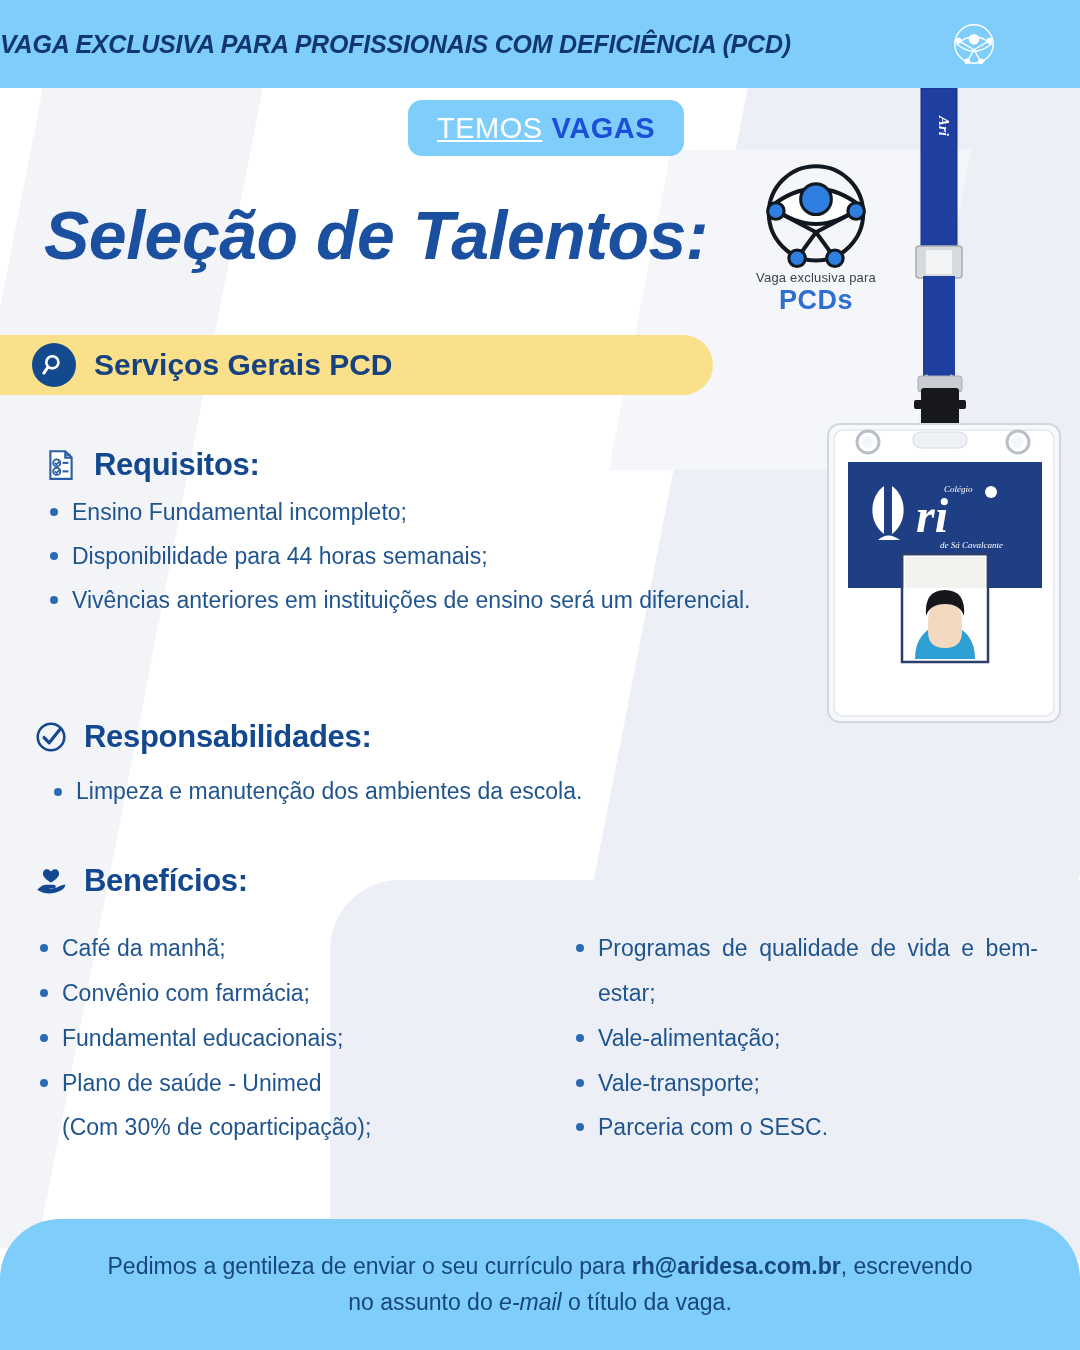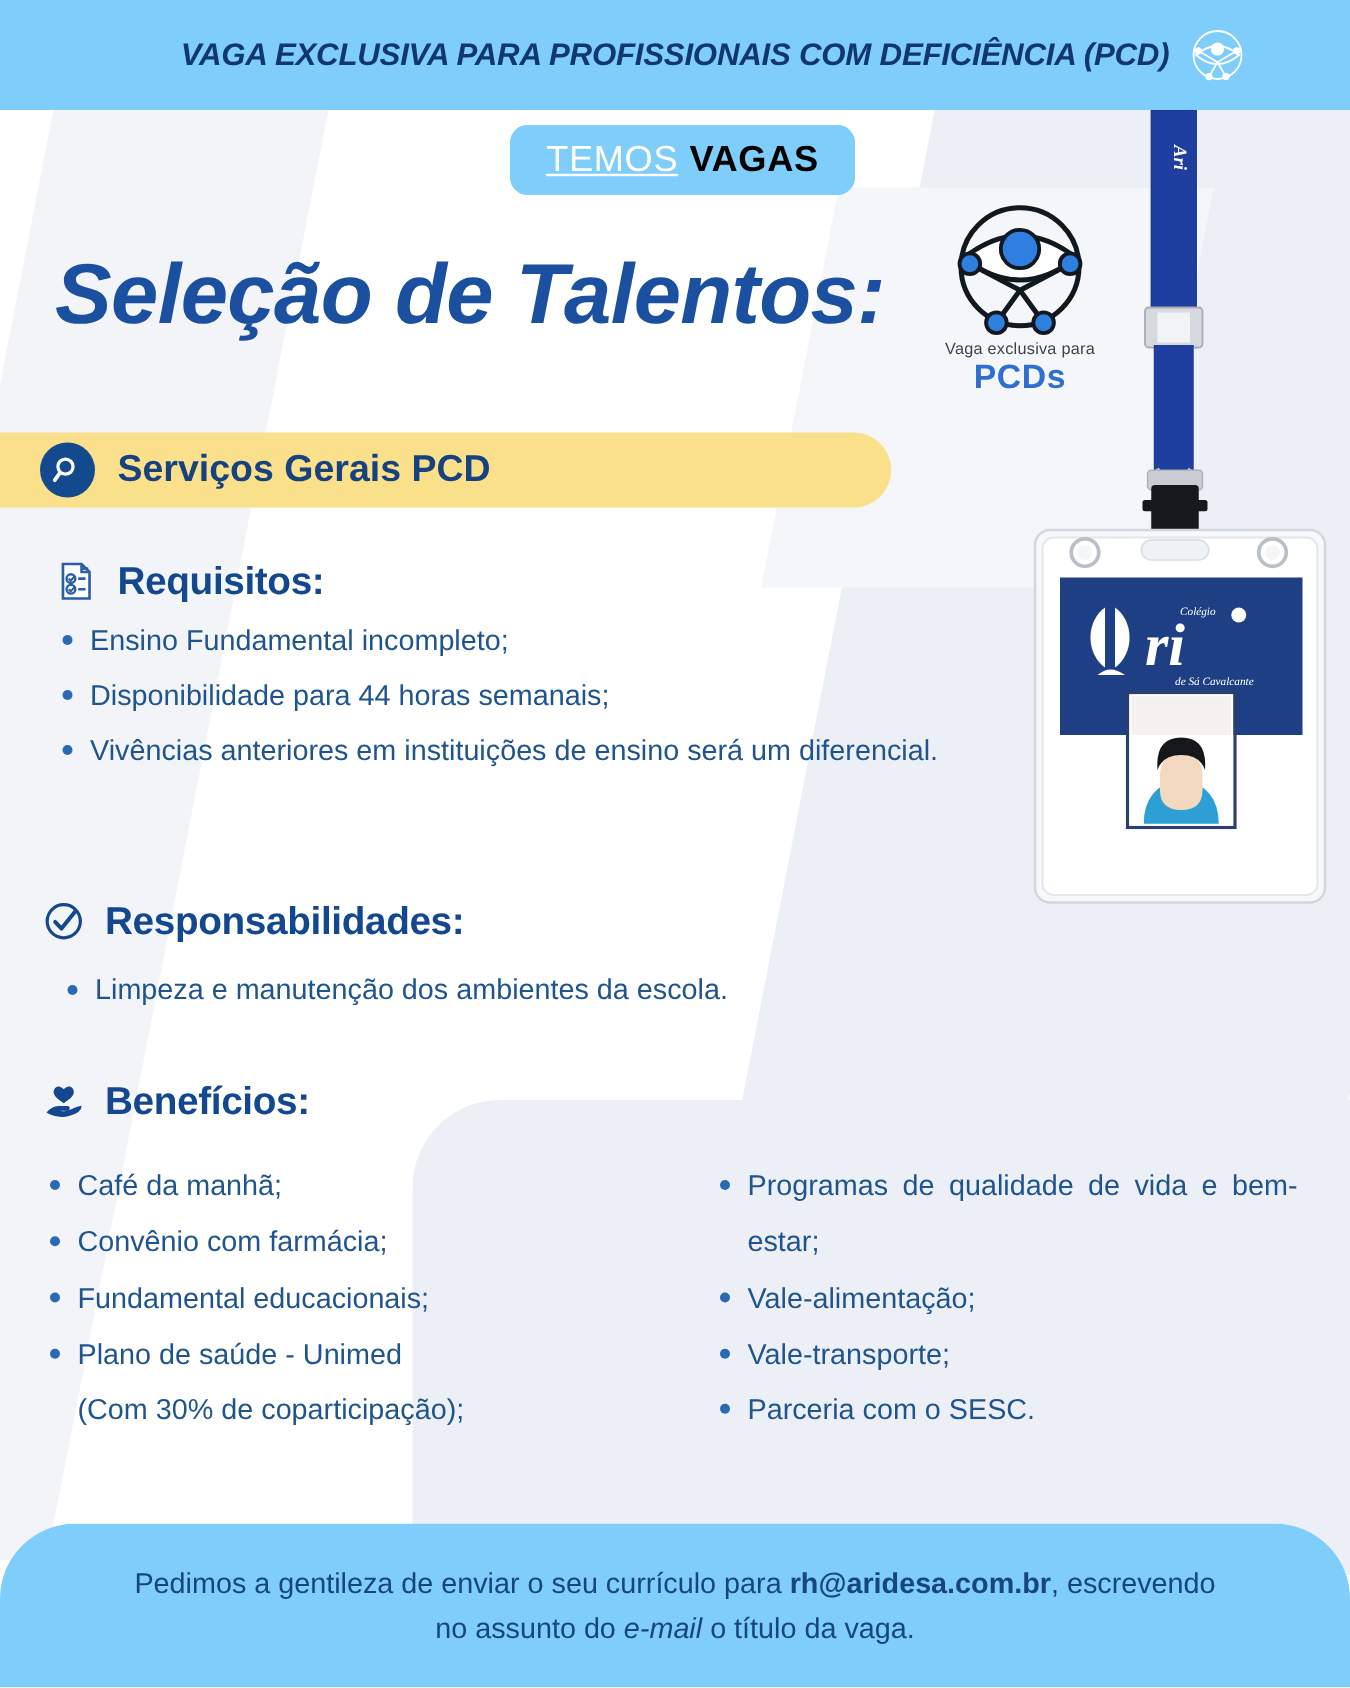--- a/index.html
+++ b/index.html
@@ -62,21 +62,21 @@
     background:#f4f6fa;
     transform:skewX(-11deg);
   }
 
   
   .topbar {
     position:absolute; left:0; top:0;
     width:1080px; height:88px;
     background:var(--sky, #7ecdfb);
     z-index:5;
-    display:flex; align-items:center; justify-content:center;
+    display:flex; align-items:center; justify-content:flex-start;
   }
   .topbar-title {
     font-size:25px; font-weight:bold; font-style:italic;
     color:#12376e; letter-spacing:-0.2px;
     white-space:nowrap;
   }
   .topbar-logo {
     position:absolute; right:82px; top:20px;
     width:48px; height:48px;
   }
@@ -85,34 +85,34 @@
   .pill {
     position:absolute; left:408px; top:100px;
     width:276px; height:56px;
     background:#7ecdfb;
     border-radius:14px;
     z-index:6;
     display:flex; align-items:center; justify-content:center;
     gap:9px;
   }
   .pill .light { color:#ffffff; font-size:29px; font-weight:300; letter-spacing:0.5px;text-decoration:underline; }
-  .pill .bold  { color:#000000; font-size:29px; font-weight:bold; letter-spacing:0.5px; }
+  .pill .bold  { color:#1d4ed8; font-size:29px; font-weight:bold; letter-spacing:0.5px; }
 
   
   .headline {
     position:absolute; left:44px; top:196px;
     z-index:6;
     font-size:68px; font-weight:bold; font-style:italic;
     color:#1b4fa0;
     letter-spacing:-0.5px;
   }
 
   
   .rolebar {
-    position:absolute; left:0; top:346px;
+    position:absolute; left:0; top:335px;
     width:713px; height:60px;
     background:#fae08a;
     border-top-right-radius:30px;
     border-bottom-right-radius:30px;
     z-index:6;
     display:flex; align-items:center;
     padding-left:32px; gap:18px;
   }
   .rolebar-icon {
     width:44px; height:44px; flex:0 0 44px;

